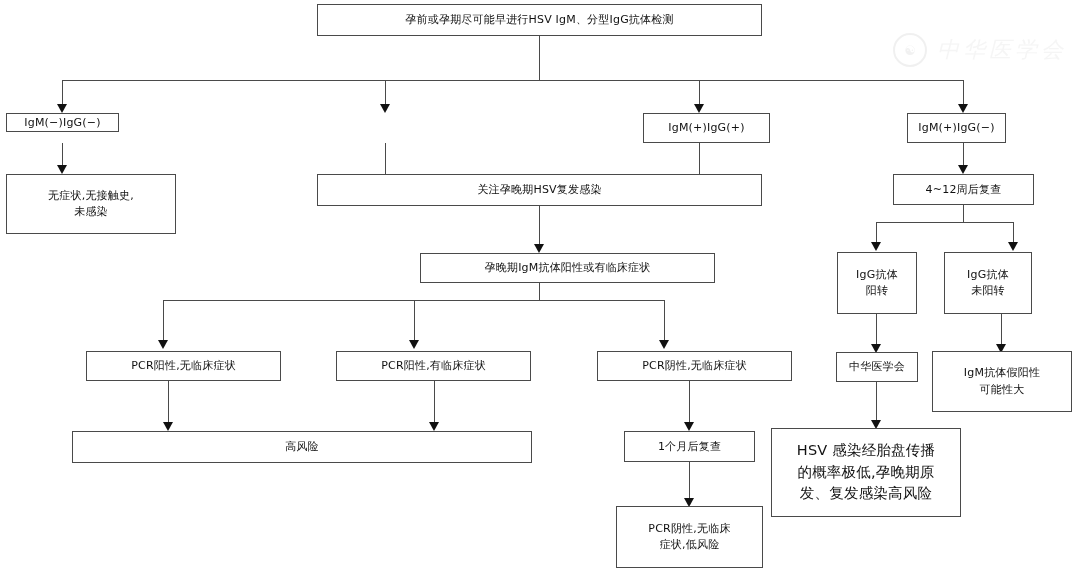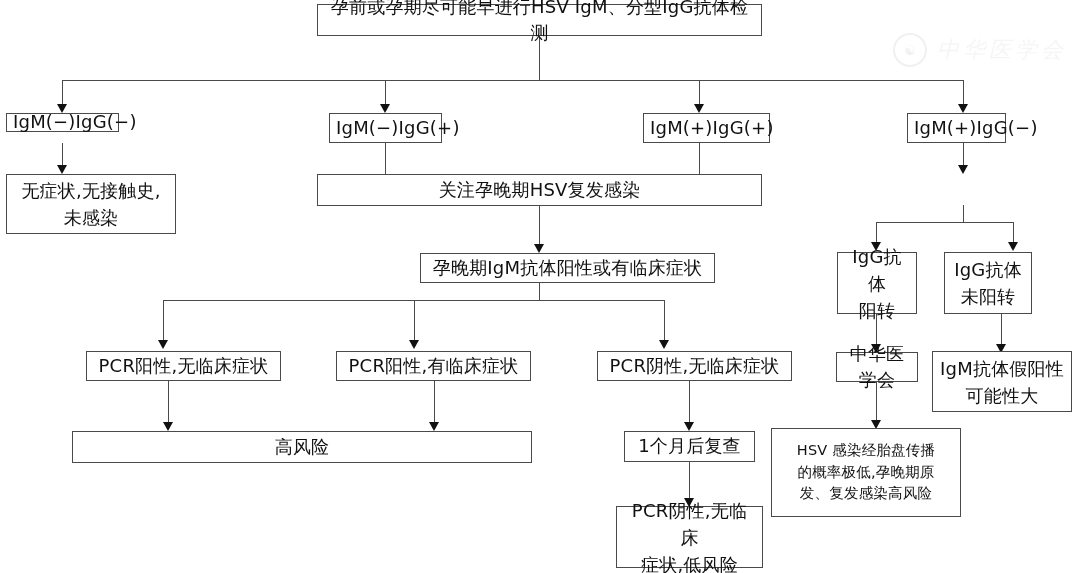--- a/index.html
+++ b/index.html
@@ -21,21 +21,21 @@
   }
   .node {
     position: absolute;
     box-sizing: border-box;
     border: 1.2px solid #4a4a4a;
     background: #ffffff;
     display: flex;
     align-items: center;
     justify-content: center;
     text-align: center;
-    font-size: 18px;
+    font-size: 11px;
     line-height: 1.45;
     color: #111111;
     padding: 2px 6px;
     letter-spacing: 0.2px;
     z-index: 3;
   }
   .node.multiline {
     line-height: 1.5;
   }
   .node .txt {
@@ -114,23 +114,20 @@
   <div class="ln v" style="left:385px; top:80px; height:26px;"></div>
   <div class="arrow" style="left:380px; top:104px;"></div>
   <div class="ln v" style="left:699px; top:80px; height:26px;"></div>
   <div class="arrow" style="left:694px; top:104px;"></div>
   <div class="ln v" style="left:963px; top:80px; height:26px;"></div>
   <div class="arrow" style="left:958px; top:104px;"></div>
 
   <div class="node" style="left:6px; top:113px; width:113px; height:19px;">
     <span class="txt">IgM(−)IgG(−)</span>
   </div>
-  <div class="node" style="left:329px; top:113px; width:113px; height:30px;">
-    <span class="txt">IgM(−)IgG(+)</span>
-  </div>
   <div class="node" style="left:643px; top:113px; width:127px; height:30px;">
     <span class="txt">IgM(+)IgG(+)</span>
   </div>
   <div class="node" style="left:907px; top:113px; width:99px; height:30px;">
     <span class="txt">IgM(+)IgG(−)</span>
   </div>
 
   <div class="ln v" style="left:62px; top:143px; height:24px;"></div>
   <div class="arrow" style="left:57px; top:165px;"></div>
   <div class="node multiline" style="left:6px; top:174px; width:170px; height:60px;padding-left:6px;">
@@ -185,20 +182,23 @@
 
   <div class="ln v" style="left:689px; top:462px; height:40px;"></div>
   <div class="arrow" style="left:684px; top:498px;"></div>
   <div class="node multiline" style="left:616px; top:506px; width:147px; height:62px;">
     <span class="txt">PCR阴性,无临床
 症状,低风险</span>
   </div>
 
   <div class="ln v" style="left:963px; top:143px; height:24px;"></div>
   <div class="arrow" style="left:958px; top:165px;"></div>
+  <div class="node" style="left:893px; top:174px; width:141px; height:31px;">
+    <span class="txt">4~12周后复查</span>
+  </div>
 
   <div class="ln v" style="left:963px; top:205px; height:18px;"></div>
   <div class="ln h" style="left:876px; top:222px; width:137px;"></div>
   <div class="ln v" style="left:876px; top:222px; height:22px;"></div>
   <div class="arrow" style="left:871px; top:242px;"></div>
   <div class="ln v" style="left:1013px; top:222px; height:22px;"></div>
   <div class="arrow" style="left:1008px; top:242px;"></div>
 
   <div class="node multiline" style="left:837px; top:252px; width:80px; height:62px;">
     <span class="txt">IgG抗体

